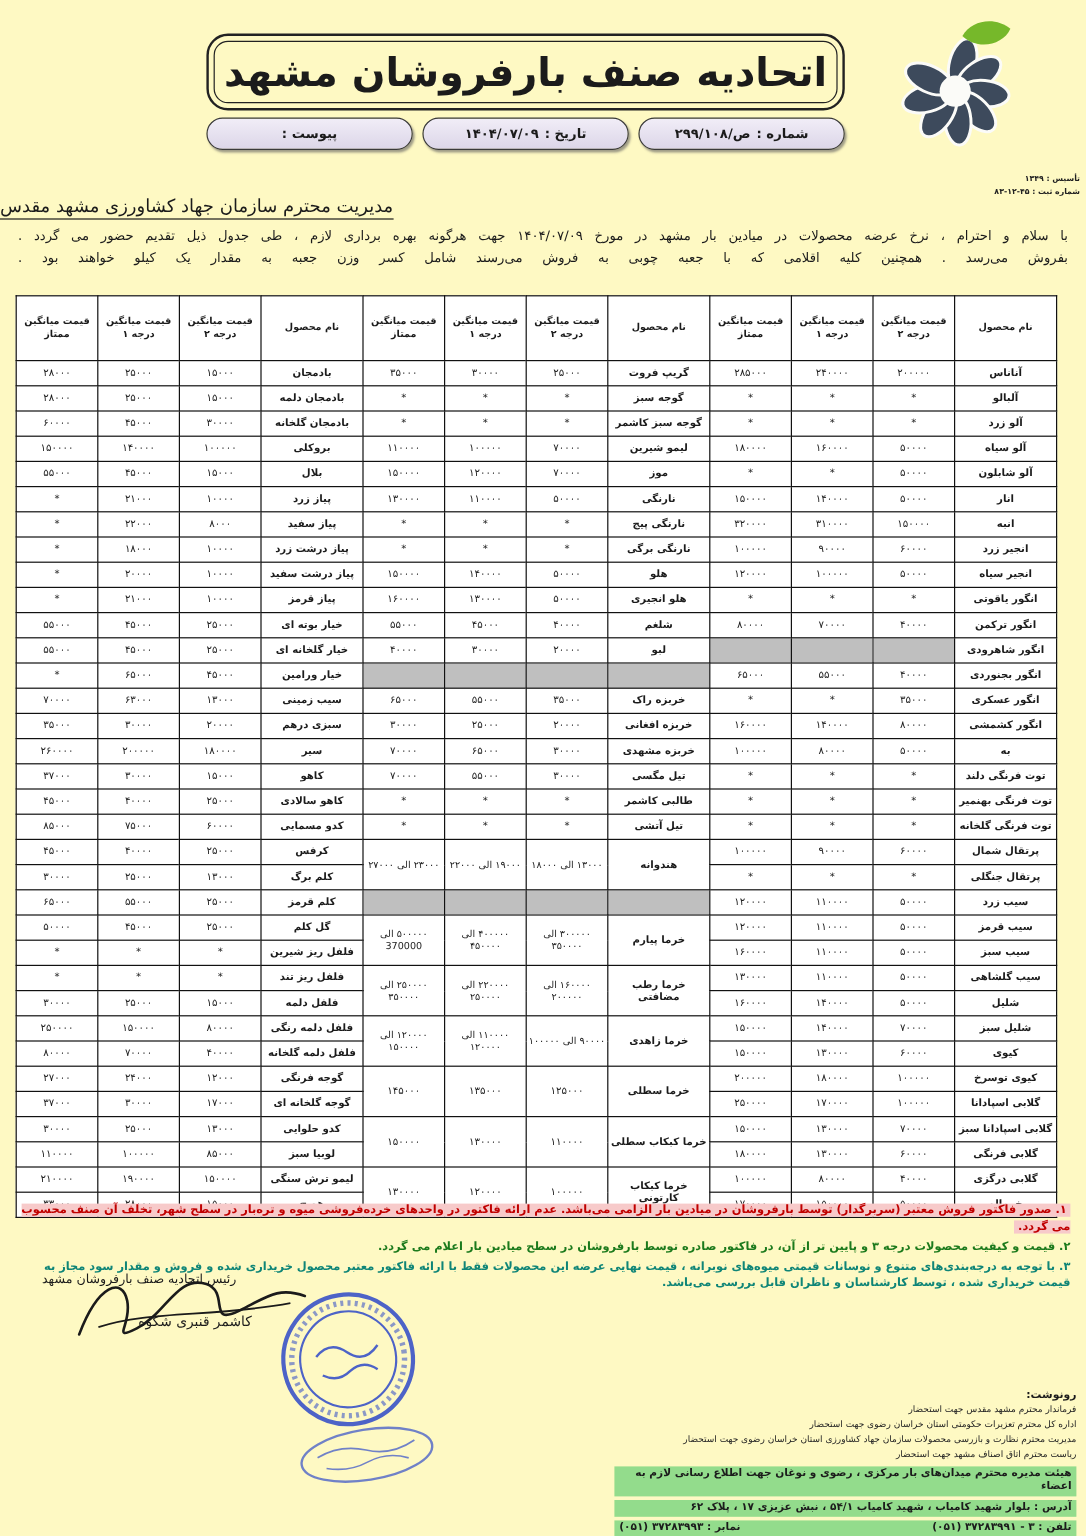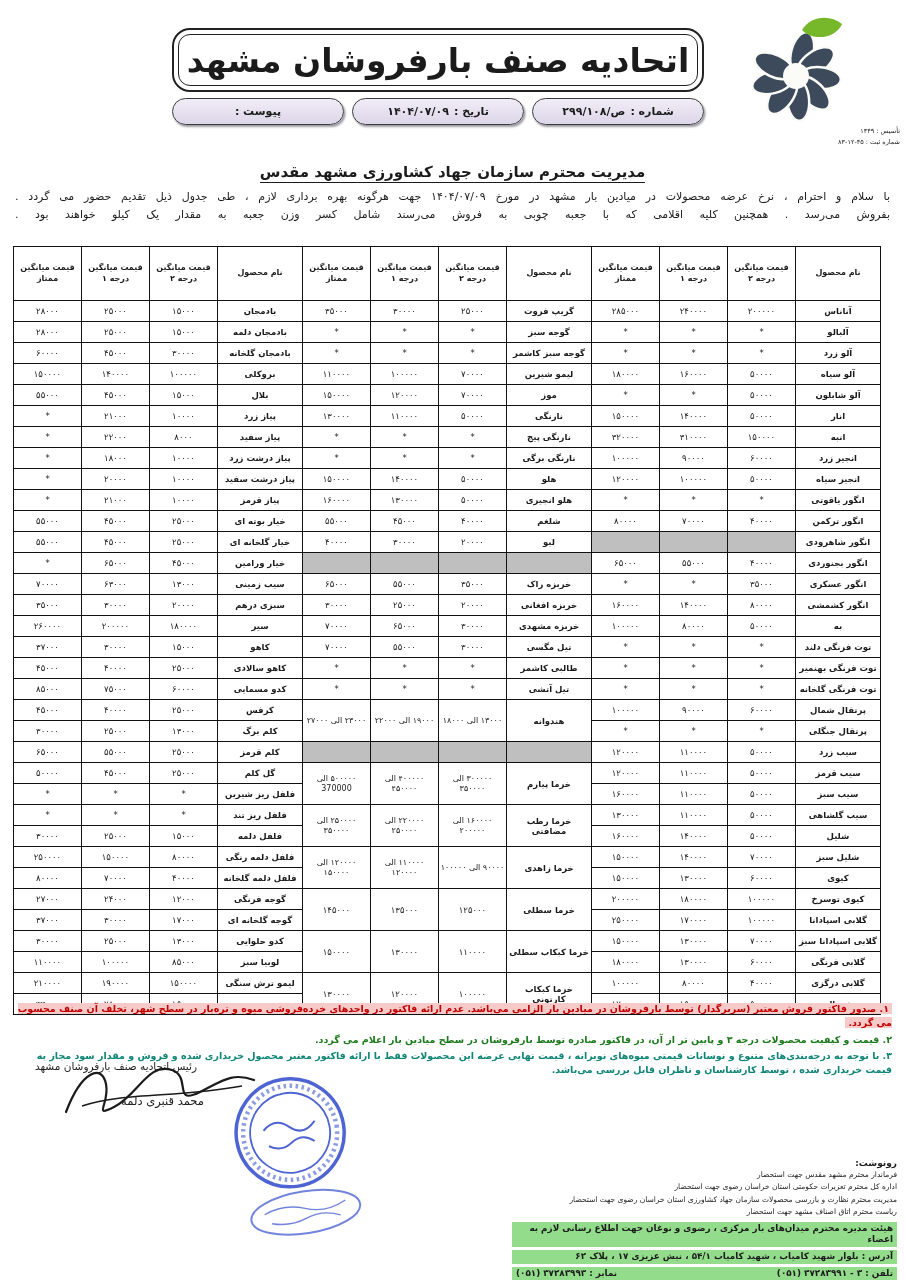--- a/index.html
+++ b/index.html
@@ -1,52 +1,52 @@
 <!DOCTYPE html>
 <html lang="fa" style="--note-red: #c00000; --note-red-bg: #f7caca; --note-green: #1c7a1c; --note-teal: #0f8577; --hl-green: #93dc8c;"><head>
 <meta charset="utf-8">
 <style>
   * { margin:0; padding:0; box-sizing:border-box; }
   html,body { width:905px; height:1280px; }
   body { background:#d8d8d4; font-family:"DejaVu Sans",sans-serif; }
   .page {
     position:relative; width:905px; height:1280px; margin:0 auto;
-    background:#ffffff; direction:rtl; color:#1b1b1b; overflow:hidden;
+    background:#fef9c3; direction:rtl; color:#1b1b1b; overflow:hidden;
   }
   
   .org-title-box {
     position:absolute; top:28px; left:172px; width:532px; height:64px;
     border:2.5px solid #222; border-radius:18px; padding:4px;
   }
   .org-title-inner {
     width:100%; height:100%; border:1.5px solid #222; border-radius:12px;
     display:flex; align-items:center; justify-content:center;
   }
   .org-title { font-size:33px; font-weight:bold; letter-spacing:1px; white-space:nowrap; }
   .logo { position:absolute; top:16px; left:742px; width:108px; height:112px; }
   .est-block {
-    position:absolute; top:126px; left:812px; width:88px;
-    font-size:6.5px; line-height:1.7; text-align:right; color:#222;
+    position:absolute; top:144px; left:812px; width:88px;
+    font-size:6.5px; line-height:1.7; text-align:right; color:#222;font-weight:bold;
   }
   .fields-row {
     position:absolute; top:98px; left:172px; width:532px;
     display:flex; gap:8px;
   }
   .pill {
     flex:1; height:27px; border:1.5px solid #3a3a3a; border-radius:14px;
     background:linear-gradient(#f1edf7,#dcd6e8);
     box-shadow:1.5px 2px 2px rgba(40,40,60,.45);
     display:flex; align-items:center; justify-content:center; gap:5px;
     font-size:11px; font-weight:bold; white-space:nowrap;
   }
   .ltr { direction:ltr; unicode-bidi:isolate; }
   
   .recipient {
     position:absolute; top:163px; left:0; width:100%;
-    text-align:center; font-size:15px; font-weight:bold;
+    text-align:left; font-size:15px; font-weight:normal;
   }
   .recipient span { border-bottom:1.5px solid #1b1b1b; padding-bottom:1px; }
   .letter-body {
     position:absolute; top:188px; left:15px; width:875px;
     font-size:11px; line-height:1.6;
   }
   .body-line { text-align:justify; text-align-last:justify; white-space:normal; }
   
   table.price-table {
     position:absolute; top:246px; left:13px;
@@ -624,21 +624,21 @@
   <div class="notes">
     <div class="note note1"><span>۱. صدور فاکتور فروش معتبر (سربرگدار) توسط بارفروشان در میادین بار الزامی می‌باشد. عدم ارائه فاکتور در واحدهای خرده‌فروشی میوه و تره‌بار در سطح شهر، تخلف آن صنف محسوب می گردد.</span></div>
     <div class="note note2"><span>۲. قیمت و کیفیت محصولات درجه ۳ و پایین تر از آن، در فاکتور صادره توسط بارفروشان در سطح میادین بار اعلام می گردد.</span></div>
     <div class="note note3"><span>۳. با توجه به درجه‌بندی‌های متنوع و نوسانات قیمتی میوه‌های نوبرانه ، قیمت نهایی عرضه این محصولات فقط با ارائه فاکتور معتبر محصول خریداری شده و فروش و مقدار سود مجاز به قیمت خریداری شده ، توسط کارشناسان و ناظران قابل بررسی می‌باشد.</span></div>
   </div>
 
   <svg class="sig-svg" viewBox="0 0 215 80">
     <path d="M14 60 C30 18 50 12 54 32 C58 52 40 66 62 55 C86 43 96 10 120 18 C140 25 120 54 148 40 C170 29 180 20 202 28" stroke="#1b1b1b" stroke-width="2.2" fill="none" stroke-linecap="round"></path>
     <path d="M30 54 C72 40 125 46 190 34" stroke="#1b1b1b" stroke-width="1.5" fill="none"></path>
   </svg>
-  <div class="sig-name">محمد قنبری دلمه</div>
+  <div class="sig-name">کاشمر قنبری شکوه</div>
   <div class="sig-title">رئیس اتحادیه صنف بارفروشان مشهد</div>
 
   <svg class="stamp-svg" viewBox="0 0 150 170">
     <g fill="none" stroke="#2743c9">
       <circle cx="72" cy="60" r="54" stroke-width="3.5"></circle>
       <circle cx="72" cy="60" r="40" stroke-width="1.8"></circle>
       <circle cx="72" cy="60" r="47" stroke-width="4.5" stroke-dasharray="2.5 3.5" opacity=".65"></circle>
       <path d="M46 54 q13 -12 26 0 q13 12 26 -2" stroke-width="2"></path>
       <path d="M49 70 q12 8 23 0 q12 -8 23 2" stroke-width="2"></path>
       <ellipse cx="75" cy="141" rx="55" ry="21" stroke-width="2" opacity=".8"></ellipse>

